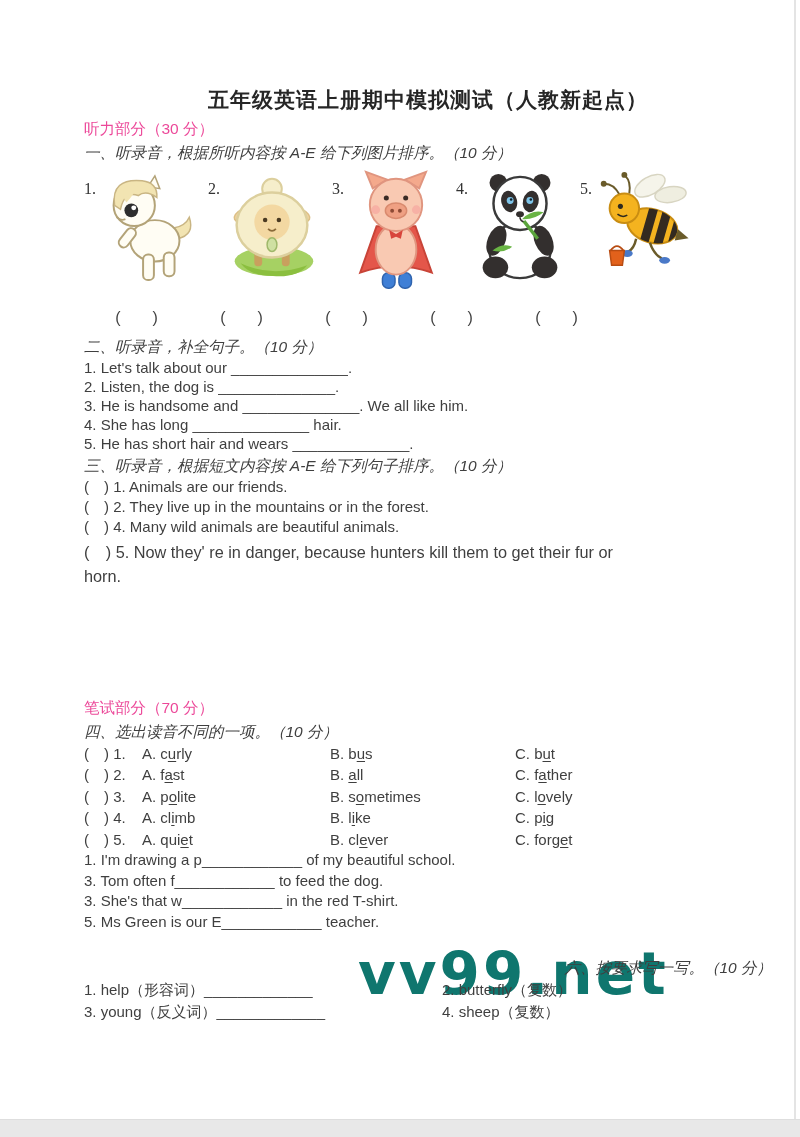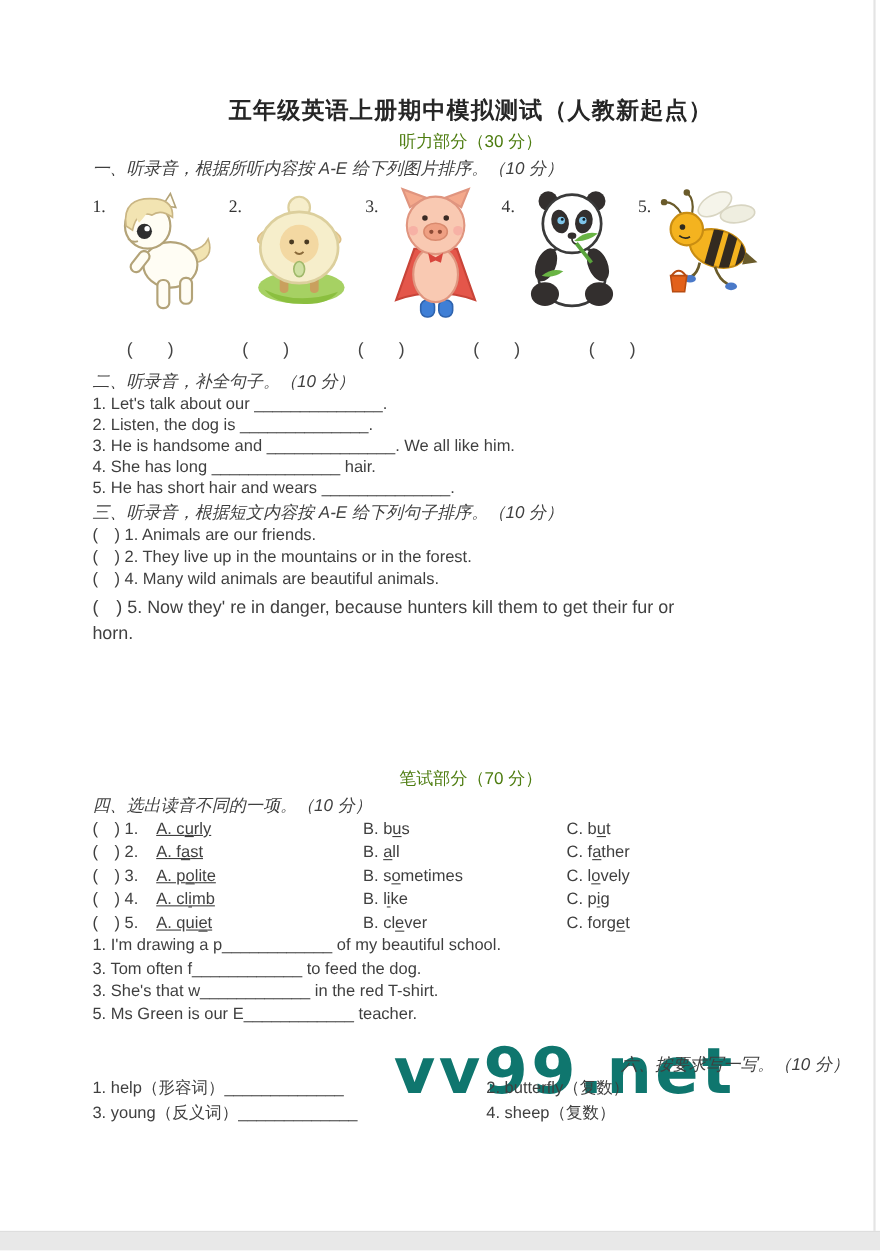--- a/index.html
+++ b/index.html
@@ -9,42 +9,42 @@
   }
   .right-line{position:absolute;top:0;right:4px;width:2px;height:1119px;background:#e4e4e4;}
   .bottom-band{position:absolute;left:0;bottom:0;width:100%;height:17px;background:#e8e8e8;border-top:1px solid #dedede;}
   .watermark{
     position:absolute;left:358px;top:940px;z-index:0;
     font-family:"DejaVu Sans",sans-serif;font-weight:bold;font-size:58px;
     color:#0f766e;letter-spacing:3px;white-space:nowrap;
   }
   .content{position:relative;z-index:1;padding:0 28px 0 84px;}
   .doc-title{font-size:21px;font-weight:bold;text-align:center;color:#262626;padding-top:86px;letter-spacing:1px;}
-  .part-head{text-align:center;font-size:15.5px;margin-top:5px;color:#4d7c0f;}
+  .part-head{font-size:15.5px;margin-top:5px;color:#ec4899;}
   .written-head{margin-top:112px;}
   .sec-title{margin-top:3px;font-size:15.5px;font-style:italic;}
   
   .pic-row{display:flex;margin-top:6px;}
   .pic-cell{width:124px;display:flex;align-items:flex-start;}
   .pic-num{font-family:"Liberation Serif","DejaVu Serif",serif;font-size:16px;margin:10px 2px 0 0;color:#333;}
   .pic svg{display:block;}
   
   .slot-row{display:flex;margin-top:14px;}
   .slot{width:105px;text-align:center;font-size:16px;color:#444;}
   
   .s2-list div{line-height:19px;}
   .s2-title{margin-top:8px;}
   .s3-list div{line-height:20.2px;}
   .s3-big{font-size:16.3px;margin-top:4px;line-height:22px;}
   .s3-horn{line-height:20px;}
   
   .s4-row{height:21.4px;line-height:21.4px;}
   .s4-num{display:inline-block;width:58px;}
   .opt{display:inline-block;}
-  .opt-a{width:188px;text-decoration:underline;}
+  .opt-a{width:188px;}
   .opt-b{width:185px;}
   .ul{text-decoration:underline;text-underline-offset:2px;}
   
   .s5-list div{line-height:20.6px;}
   
   .s6-title{margin-top:26px;text-align:right;}
   .s6-row{display:flex;line-height:20.5px;margin-top:1px;}
   .s6-left{width:358px;}
 </style>
 </head>

